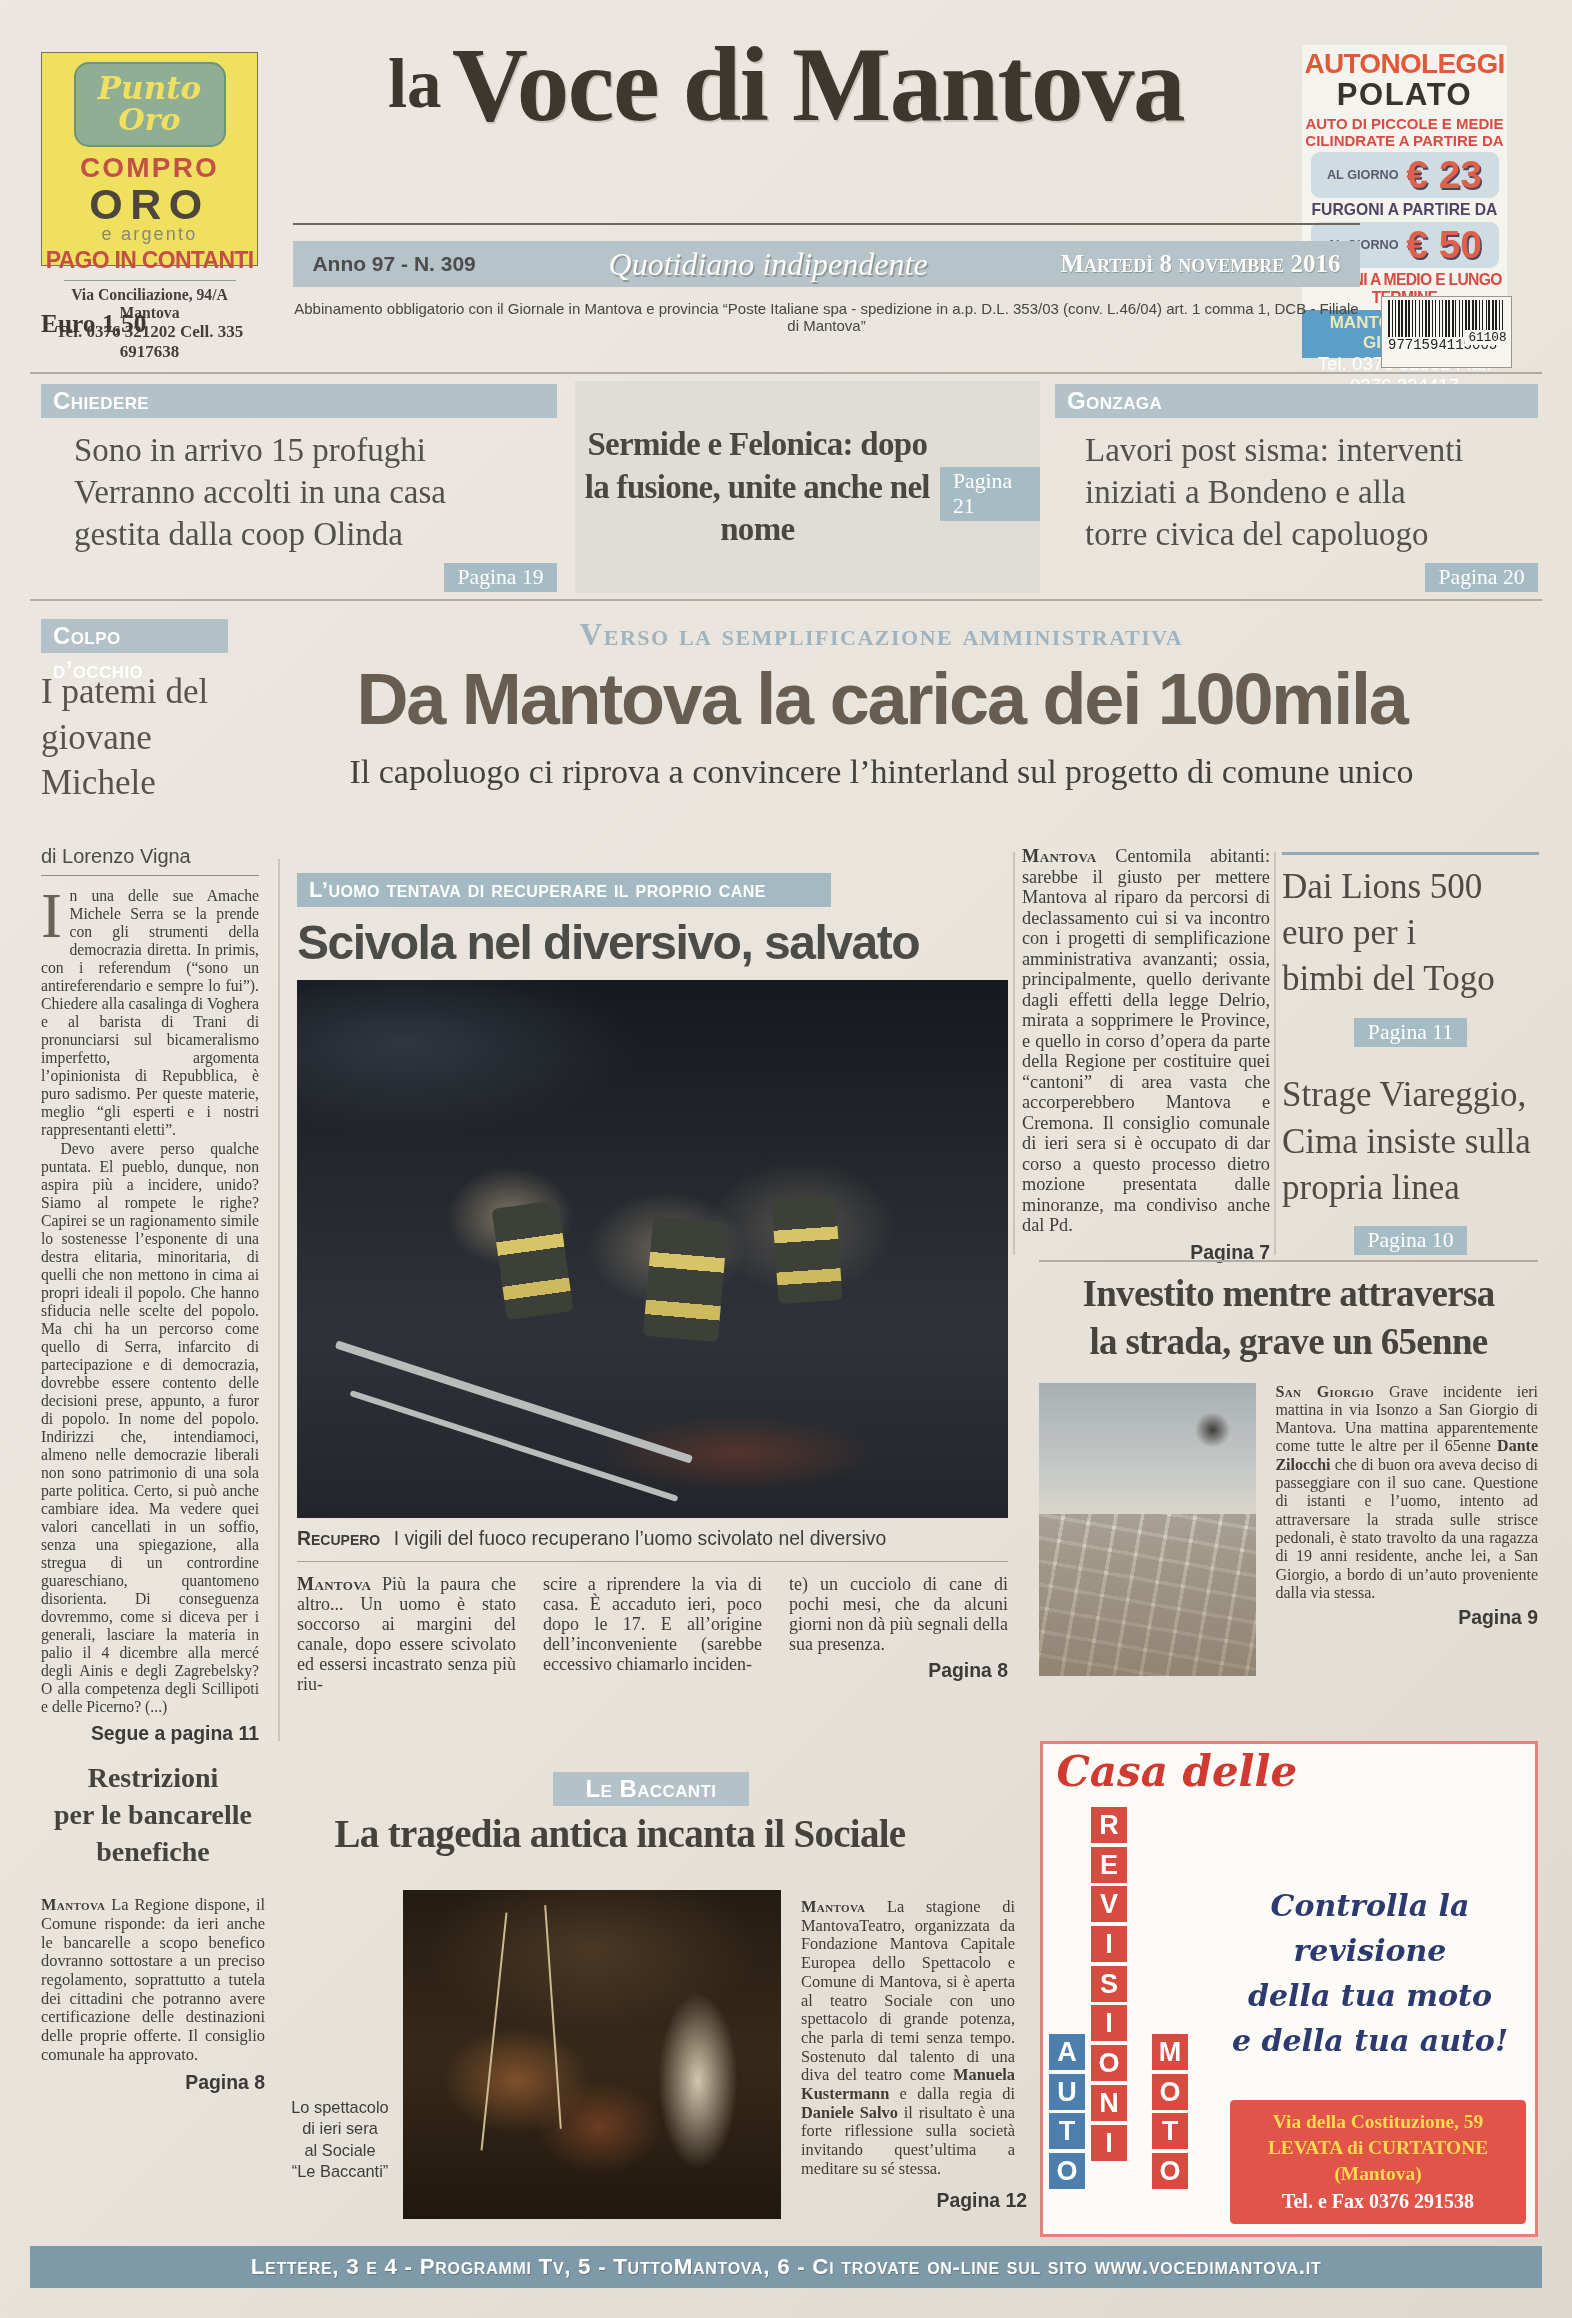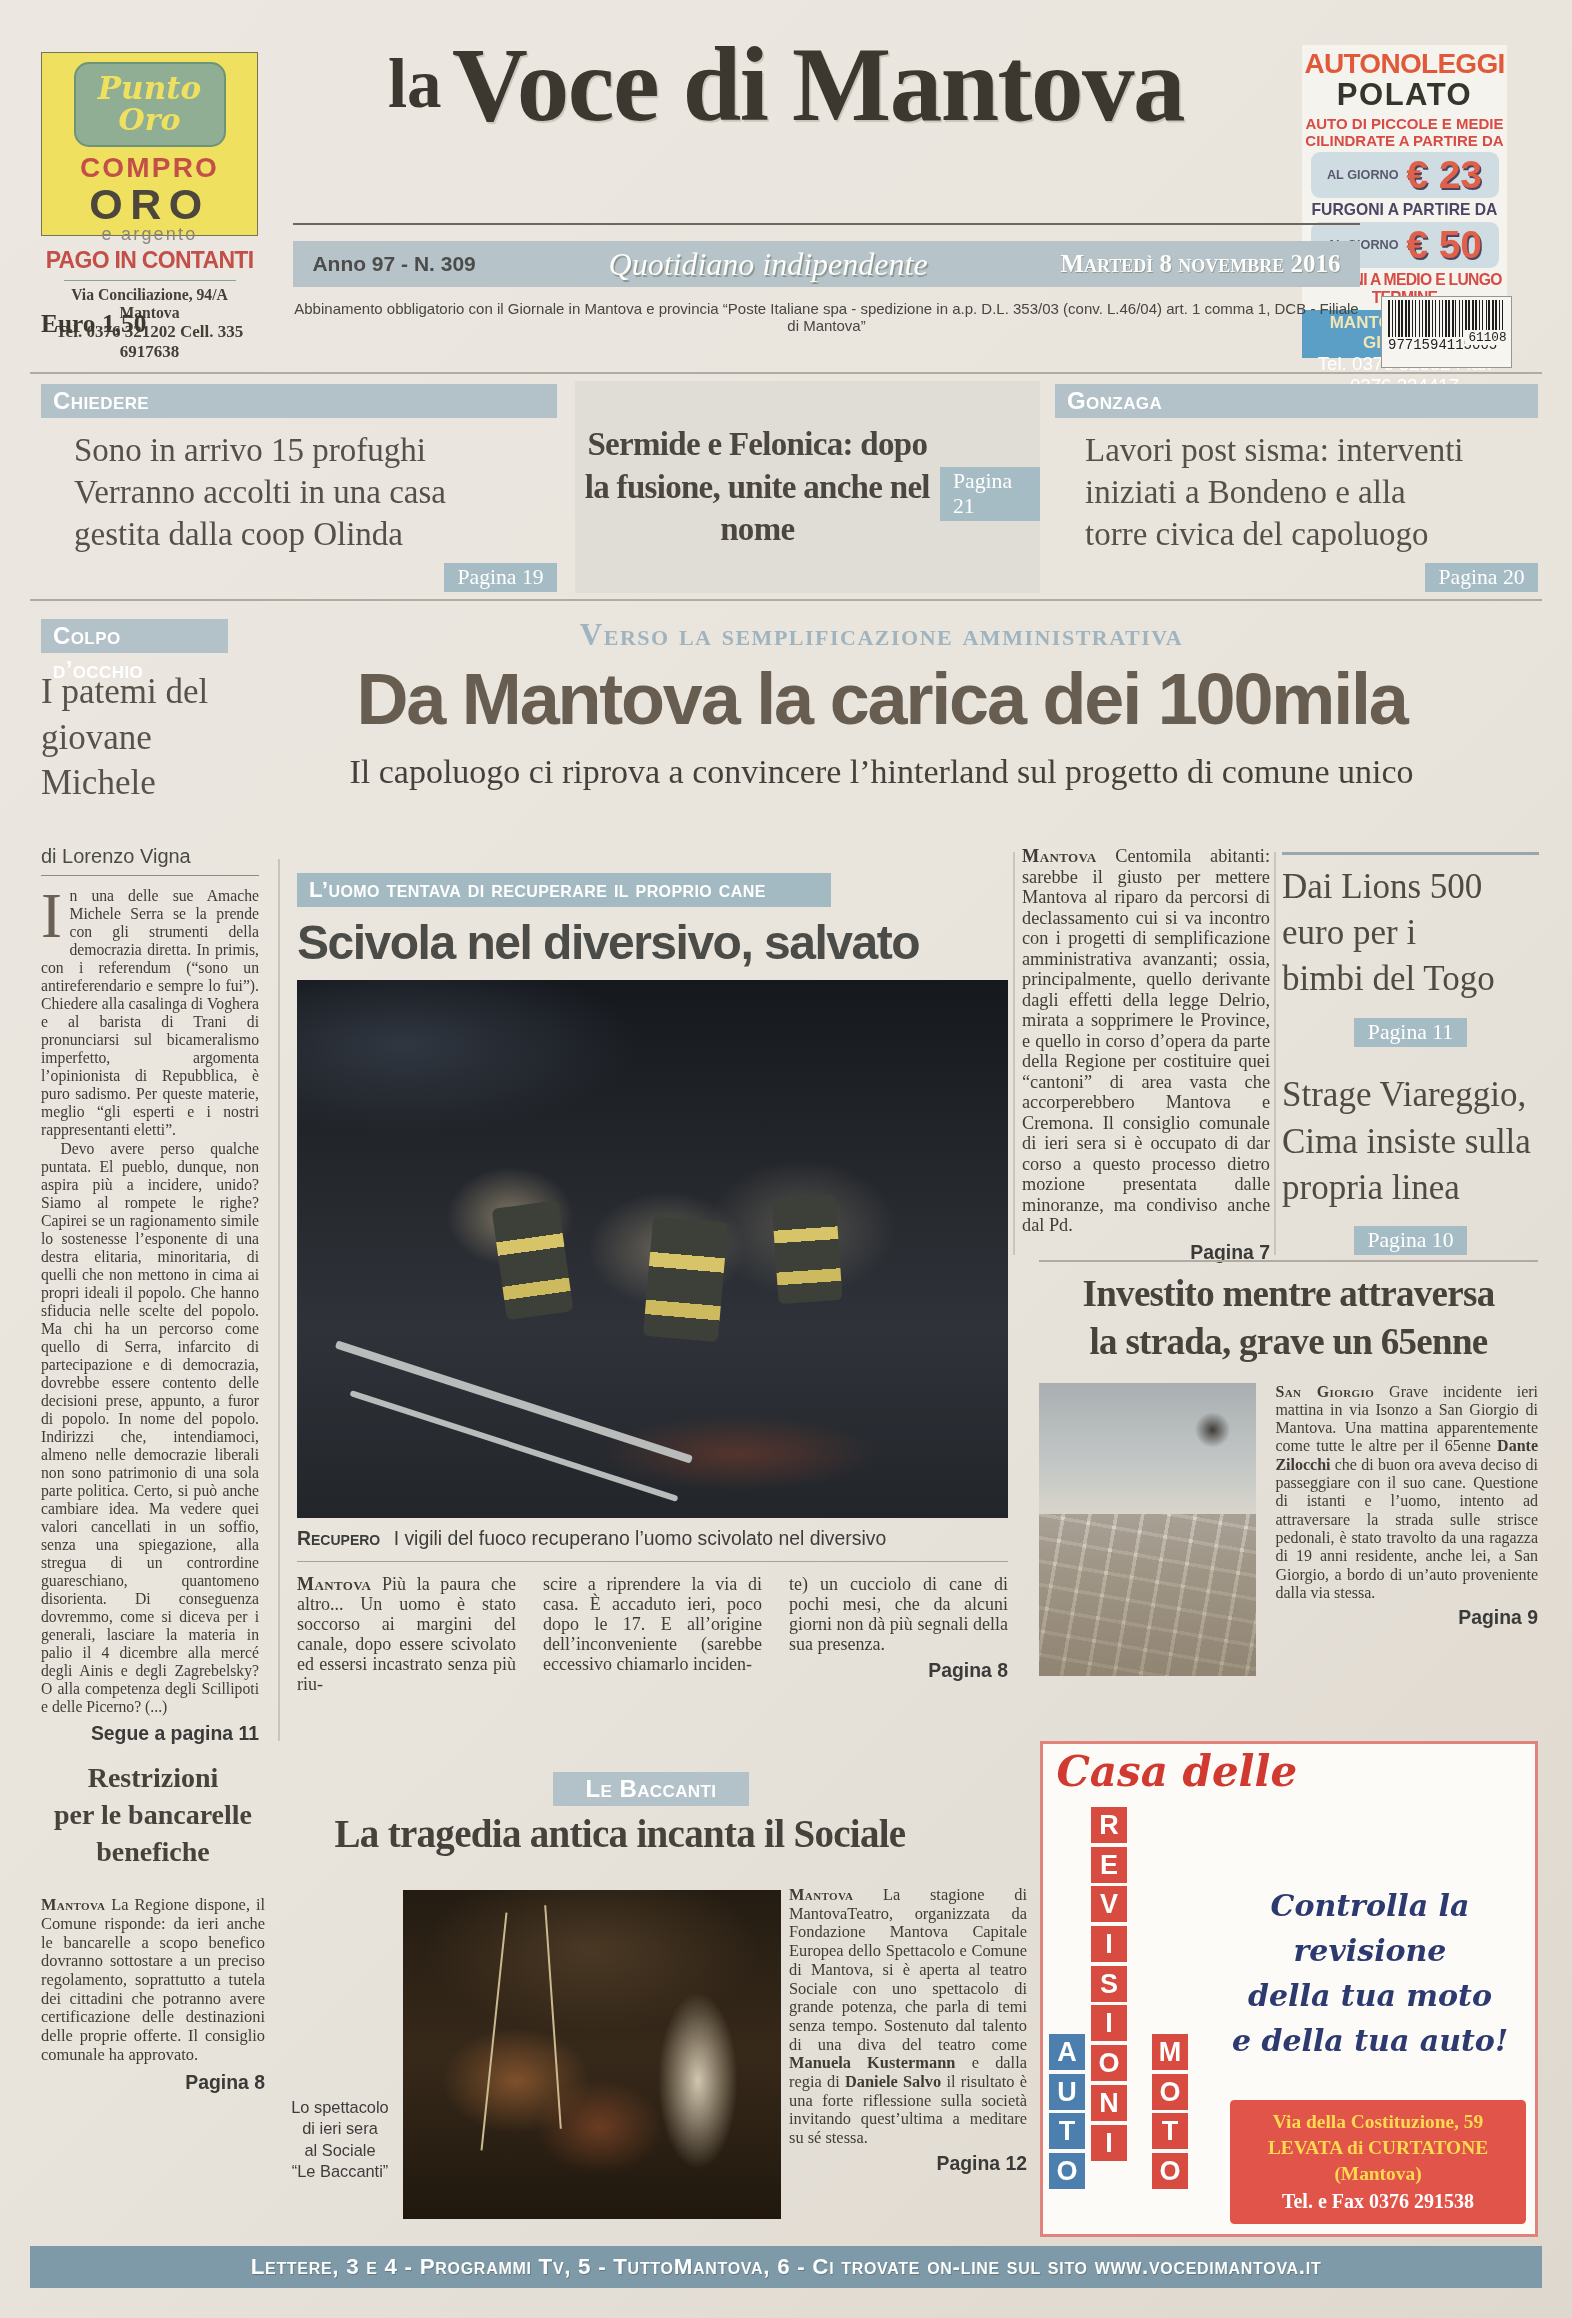--- a/index.html
+++ b/index.html
@@ -16,21 +16,21 @@
     font-size:19.4px;color:#3a3a38;margin-top:6px;}
   .kicker-bar{background:#b3c2c9;color:#fff;font-family:"Liberation Sans",sans-serif;
     font-weight:bold;font-variant:small-caps;font-size:24px;line-height:34px;height:34px;
     padding:0 12px;letter-spacing:0.4px;}
   .badge{display:inline-block;background:#a6bcc5;color:#fff;font-family:"Liberation Serif",serif;
     font-size:21.7px;padding:2.2px 13.4px;}
   .rule{background:#b0aca4;}
   .vrule{background:#c9c4bc;width:1.5px;}
 
   
-  #punto-ad{left:41px;top:52px;width:217px;height:184px;background:#f0e05f;
+  #punto-ad{left:41px;top:52px;width:217px;height:214px;background:#f0e05f;
     border:1.5px solid #73735a;text-align:center;padding-top:7.5px;box-sizing:border-box;}
   .po-logo{width:148px;height:81px;margin:1.5px auto 4.5px;background:#8fae93;
     border-radius:15px;border:2.2px double #6d9477;color:#f0e05f;
     font-family:"DejaVu Serif",serif;font-style:italic;font-weight:bold;}
   .po-logo .po-l1{font-size:31px;padding-top:6px;}
   .po-logo .po-l2{font-size:30px;margin-top:-4.5px;}
   .po-compro{color:#c25048;font-family:"Liberation Sans",sans-serif;font-weight:bold;
     font-size:28px;letter-spacing:2.2px;margin-top:1.5px;}
   .po-oro{color:#4d463c;font-family:"Liberation Sans",sans-serif;font-weight:bold;
     font-size:43px;letter-spacing:7.5px;line-height:.95;}
@@ -186,21 +186,21 @@
     background:
       radial-gradient(ellipse 64px 142px at 78% 58%,rgba(226,216,190,.9),transparent 62%),
       radial-gradient(ellipse 105px 75px at 30% 58%,rgba(200,122,62,.5),transparent 70%),
       radial-gradient(ellipse 90px 67px at 52% 72%,rgba(182,92,50,.45),transparent 70%),
       radial-gradient(ellipse 224px 112px at 50% 18%,rgba(122,92,60,.4),transparent 75%),
       linear-gradient(180deg,#241c12 0%,#37291a 50%,#20180e 100%);}
   .spear{position:absolute;width:2.2px;background:#cbb98f;}
   #theatre-caption{left:284px;top:2097px;width:112px;text-align:center;
     font-family:"Liberation Sans",sans-serif;font-size:16.4px;line-height:1.3;color:#3c3c3a;}
   #theatre-body{left:789px;top:1886px;width:238px;font-size:16.4px;line-height:18.7px;}
-  #theatre-body p{margin:0;}
+  #theatre-body p{margin:12px;}
 
   
   #revisioni{left:1040px;top:1741px;width:498px;height:496px;background:#fcfbf7;
     border:3px solid #e0837c;box-sizing:border-box;}
   .rev-header{position:absolute;left:13.4px;top:3px;font-family:"DejaVu Serif",serif;
     font-style:italic;font-weight:bold;font-size:42px;color:#d13a30;}
   .tiles{position:absolute;display:flex;flex-direction:column;gap:3.7px;}
   .tile{width:36px;height:36px;line-height:36px;text-align:center;color:#fff;
     font-family:"Liberation Sans",sans-serif;font-weight:bold;font-size:27px;}
   .tiles-rev{left:48px;top:63px;}

